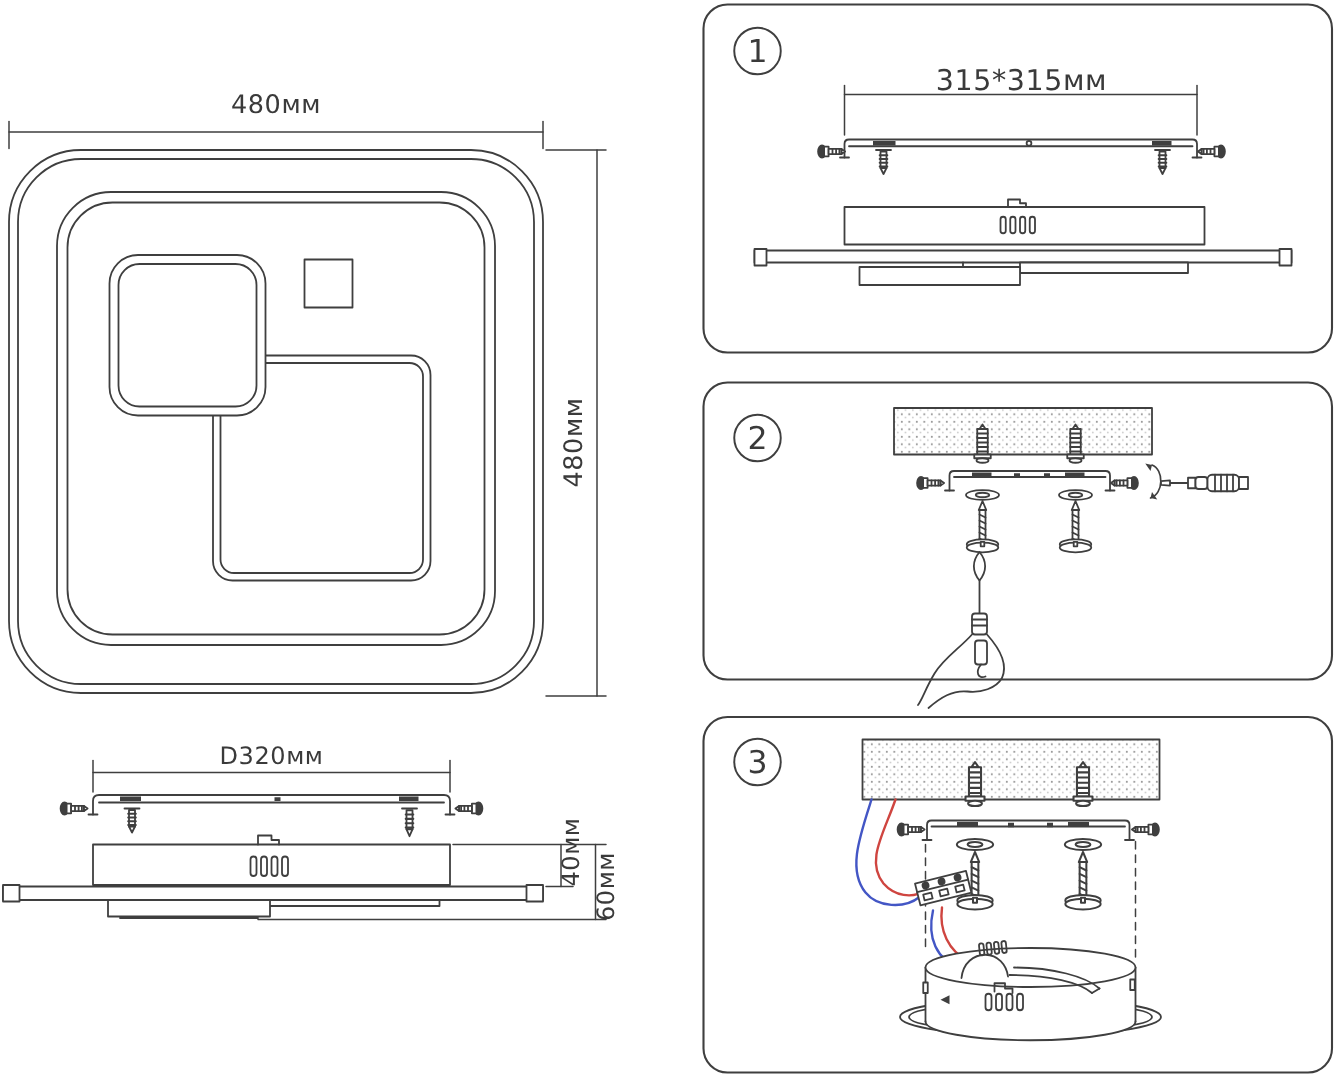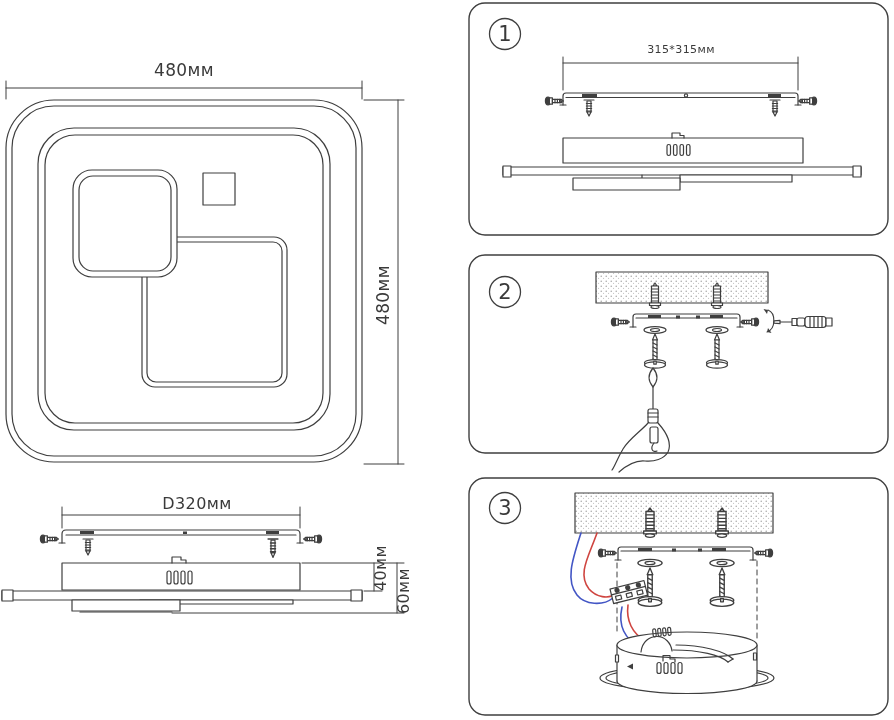--- a/index.html
+++ b/index.html
@@ -2,21 +2,21 @@
 <html><head>
 <meta charset="utf-8">
 <style>
   html,body{margin:0;padding:0;background:#fff;}
   #app{position:relative;width:894px;height:720px;background:#fff;overflow:hidden;
        font-family:"DejaVu Sans","Liberation Sans",sans-serif;}
   #art{position:absolute;left:0;top:0;}
   .label{position:absolute;color:#3a3a3a;letter-spacing:.4px;text-align:center;
          font-family:"DejaVu Sans","Liberation Sans",sans-serif;white-space:nowrap;}
   .rot{transform:rotate(-90deg);transform-origin:center center;}
-  .f17{font-size:17px;} .f16{font-size:16px;} .f15{font-size:11px;}
+  .f17{font-size:17px;} .f16{font-size:16px;} .f15{font-size:19px;}
   .stepnum{position:absolute;width:32px;height:30px;line-height:30px;text-align:center;
            font-size:21px;color:#3a3a3a;}
 </style>
 </head>
 <body>
 
 <div id="app">
 
 <svg id="art" width="894" height="720" viewBox="0 0 894 720">
 <defs>
@@ -332,21 +332,21 @@
       <rect x="615.5" y="655" width="3" height="7" fill="#fff"></rect>
       <rect x="753.5" y="653" width="3" height="7" fill="#fff"></rect>
     </g>
   </g>
 </g>
 </svg>
 
 <div class="label f17" style="left:6px;top:60px;width:356px;">480мм</div>
 <div class="label f17 rot" style="left:336px;top:285px;width:94px;height:20px;">480мм</div>
 
-<div class="label f16" style="left:78px;top:494px;width:238px;">D320мм</div>
+<div class="label f16" style="left:62px;top:494px;width:238px;">D320мм</div>
 <div class="label f16 rot" style="left:334px;top:558px;width:94px;height:20px;">40мм</div>
 <div class="label f16 rot" style="left:357px;top:581px;width:94px;height:20px;">60мм</div>
 
 <div class="label f15" style="left:564px;top:43px;width:234px;">315*315мм</div>
 
 <div class="stepnum" style="left:489px;top:19px;">1</div>
 <div class="stepnum" style="left:489px;top:277px;">2</div>
 <div class="stepnum" style="left:489px;top:493px;">3</div>
 
 </div>

